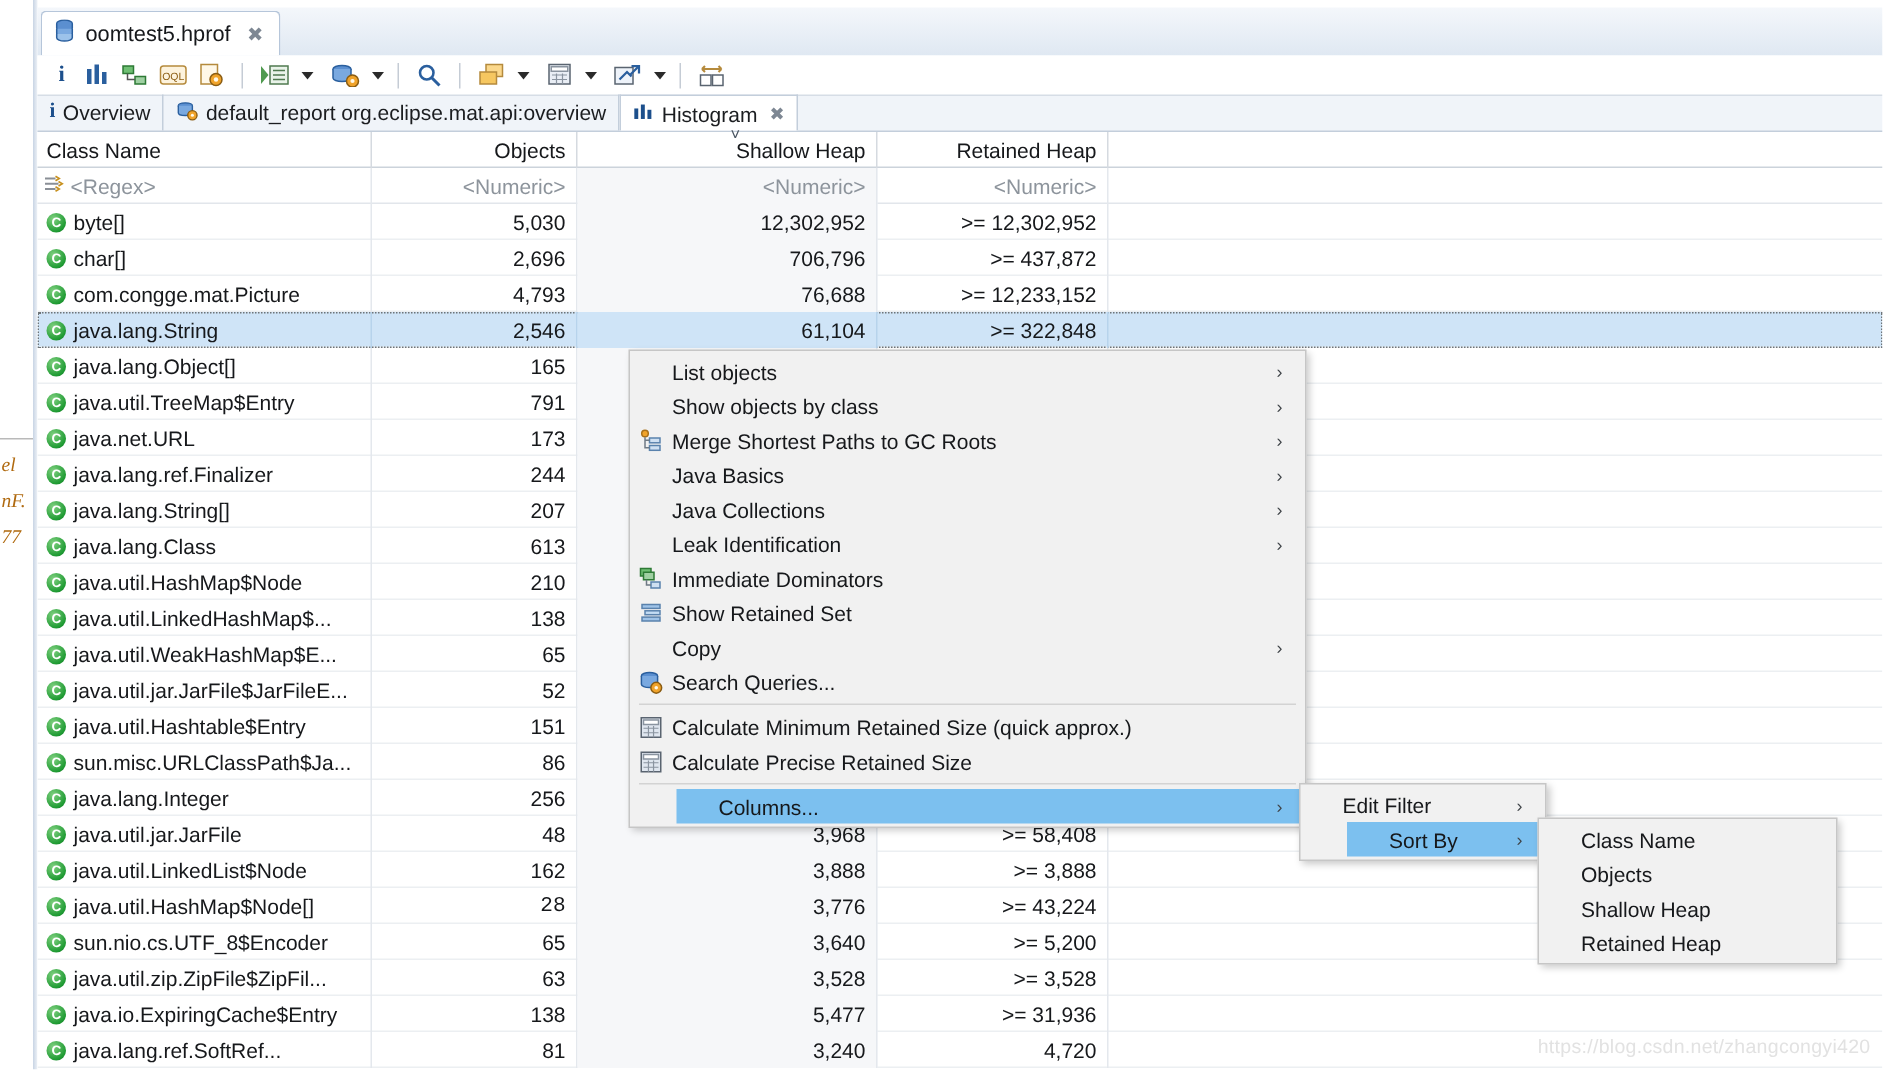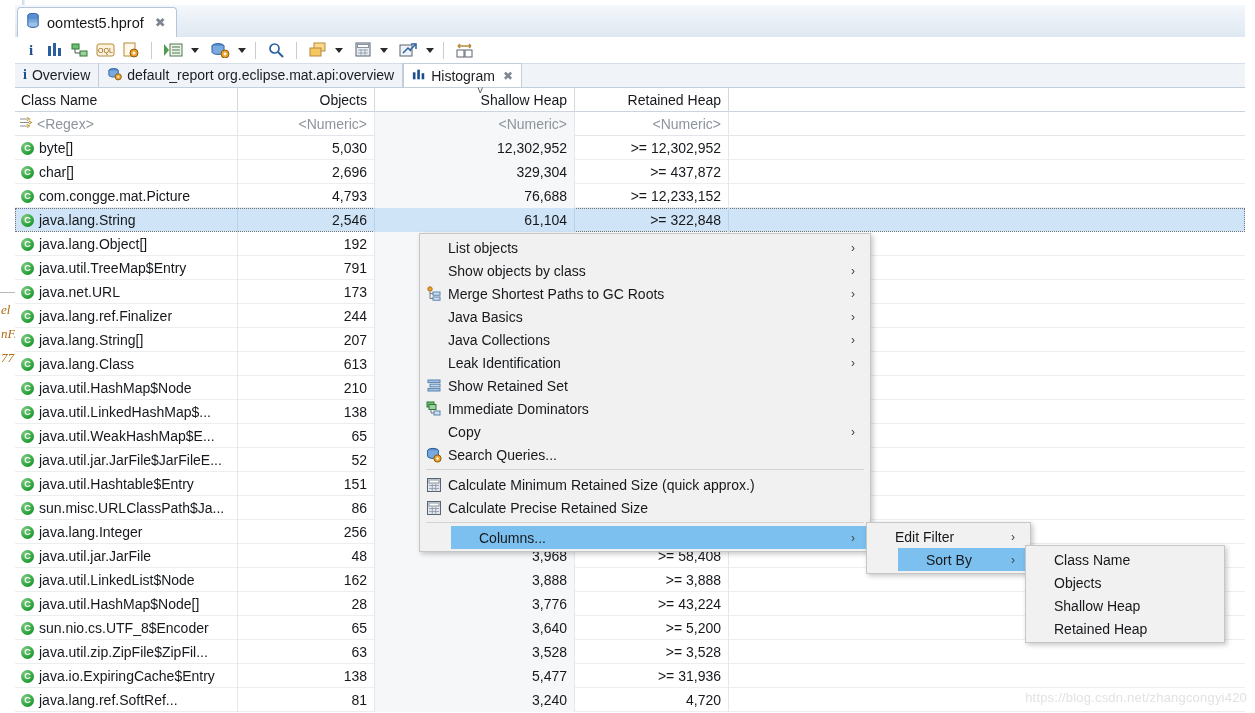--- a/index.html
+++ b/index.html
@@ -15,21 +15,21 @@
   .gutter { position: absolute; left: 0; top: 0; width: 22px; height: 713px; background: #ffffff; }
   .gutter-line { position:absolute; left:0; width:22px; height:1px; background:#b9b9b9; }
   .gutter-txt {
     position: absolute; left: 1px; font-style: italic; color: #b06a10;
     font-size: 13px; font-family: "Liberation Serif", serif; white-space: nowrap;
   }
   .gutter-rule { position:absolute; left:22px; top:0; width:3px; height:713px;
                  background: linear-gradient(to right,#c8d4e4,#eef2f7); }
 
   
-  .frame { position: absolute; left: 15px; top: 5px; width: 1010px; height: 708px; padding-left: 32px; }
+  .frame { position: absolute; left: 25px; top: 5px; width: 1010px; height: 708px; padding-left: 32px; }
 
   
   .doc-tabbar { position:absolute; left:0; top:0; width:1230px; height:32px;
                 background: linear-gradient(to bottom,#f4f7fb,#dfe8f2); }
   .doc-tab {
     position:absolute; left:2px; top:2px; height:30px; padding:0 10px 0 8px;
     background:#ffffff; border:1px solid #b6c6da; border-bottom:none;
     border-radius:4px 4px 0 0; display:flex; align-items:center; gap:7px;
   }
   .doc-tab .label { font-size:14.5px; color:#16181b; }
@@ -299,21 +299,21 @@
             <div class="cell num shaded" style="left: 360px; width: 200px;">12,302,952</div>
             <div class="cell num" style="left: 560px; width: 154px;">&gt;= 12,302,952</div>
             <div class="cell last" style="left: 714px; width: 516px; border-right: none;"></div>
           </div>
           <div class="row">
             <div class="cell name" style="left: 0px; width: 223px;">
               <span class="cls-ico">C</span>
               <span>char[]</span>
             </div>
             <div class="cell num" style="left: 223px; width: 137px;">2,696</div>
-            <div class="cell num shaded" style="left: 360px; width: 200px;">329,304</div>
+            <div class="cell num shaded" style="left: 360px; width: 200px;">706,796</div>
             <div class="cell num" style="left: 560px; width: 154px;">&gt;= 437,872</div>
             <div class="cell last" style="left: 714px; width: 516px; border-right: none;"></div>
           </div>
           <div class="row">
             <div class="cell name" style="left: 0px; width: 223px;">
               <span class="cls-ico">C</span>
               <span>com.congge.mat.Picture</span>
             </div>
             <div class="cell num" style="left: 223px; width: 137px;">4,793</div>
             <div class="cell num shaded" style="left: 360px; width: 200px;">76,688</div>
@@ -328,21 +328,21 @@
             <div class="cell num" style="left: 223px; width: 137px;">2,546</div>
             <div class="cell num shaded" style="left: 360px; width: 200px;">61,104</div>
             <div class="cell num" style="left: 560px; width: 154px;">&gt;= 322,848</div>
             <div class="cell last" style="left: 714px; width: 516px; border-right: none;"></div>
           </div>
           <div class="row">
             <div class="cell name" style="left: 0px; width: 223px;">
               <span class="cls-ico">C</span>
               <span>java.lang.Object[]</span>
             </div>
-            <div class="cell num" style="left: 223px; width: 137px;">192</div>
+            <div class="cell num" style="left: 223px; width: 137px;">165</div>
             <div class="cell num shaded" style="left: 360px; width: 200px;"></div>
             <div class="cell num" style="left: 560px; width: 154px;"></div>
             <div class="cell last" style="left: 714px; width: 516px; border-right: none;"></div>
           </div>
           <div class="row">
             <div class="cell name" style="left: 0px; width: 223px;">
               <span class="cls-ico">C</span>
               <span>java.util.TreeMap$Entry</span>
             </div>
             <div class="cell num" style="left: 223px; width: 137px;">791</div>
@@ -478,21 +478,21 @@
             <div class="cell num" style="left: 223px; width: 137px;">162</div>
             <div class="cell num shaded" style="left: 360px; width: 200px;">3,888</div>
             <div class="cell num" style="left: 560px; width: 154px;">&gt;= 3,888</div>
             <div class="cell last" style="left: 714px; width: 516px; border-right: none;"></div>
           </div>
           <div class="row">
             <div class="cell name" style="left: 0px; width: 223px;">
               <span class="cls-ico">C</span>
               <span>java.util.HashMap$Node[]</span>
             </div>
-            <div class="cell num" style="left: 223px; width: 137px;">28</div>
+            <div class="cell num" style="left: 223px; width: 137px; font-family: Liberation Mono, monospace;">28</div>
             <div class="cell num shaded" style="left: 360px; width: 200px;">3,776</div>
             <div class="cell num" style="left: 560px; width: 154px;">&gt;= 43,224</div>
             <div class="cell last" style="left: 714px; width: 516px; border-right: none;"></div>
           </div>
           <div class="row">
             <div class="cell name" style="left: 0px; width: 223px;">
               <span class="cls-ico">C</span>
               <span>sun.nio.cs.UTF_8$Encoder</span>
             </div>
             <div class="cell num" style="left: 223px; width: 137px;">65</div>
@@ -568,38 +568,38 @@
         <span class="arrow">›</span>
       </div>
       <div class="mi">
         <span class="ic"></span>
         <span class="tx">Leak Identification</span>
         <span class="arrow">›</span>
       </div>
       <div class="mi">
         <span class="ic">
           <svg width="16" height="16" viewBox="0 0 16 16">
-            <rect x="2" y="2" width="12" height="2.6" fill="#9fc3e8" stroke="#5a82ad"></rect>
-            <rect x="4" y="6.2" width="10" height="2.6" fill="#c3dcf4" stroke="#5a82ad"></rect>
-            <rect x="2" y="10.4" width="12" height="2.6" fill="#9fc3e8" stroke="#5a82ad"></rect>
-          </svg>
-        </span>
-        <span class="tx">Show Retained Set</span>
-        <span class="arrow"></span>
-      </div>
-      <div class="mi">
-        <span class="ic">
-          <svg width="16" height="16" viewBox="0 0 16 16">
             <rect x="1" y="1" width="7" height="5" fill="#6fbf73" stroke="#2d7a35"></rect>
             <rect x="3" y="3.5" width="7" height="5" fill="#9fd0a2" stroke="#2d7a35"></rect>
             <rect x="8" y="10" width="6" height="4" fill="#cfe0f2" stroke="#5a82ad"></rect>
             <path d="M5 8.5v3.5h3" stroke="#6f7a85" fill="none"></path>
           </svg>
         </span>
         <span class="tx">Immediate Dominators</span>
+        <span class="arrow"></span>
+      </div>
+      <div class="mi">
+        <span class="ic">
+          <svg width="16" height="16" viewBox="0 0 16 16">
+            <rect x="2" y="2" width="12" height="2.6" fill="#9fc3e8" stroke="#5a82ad"></rect>
+            <rect x="4" y="6.2" width="10" height="2.6" fill="#c3dcf4" stroke="#5a82ad"></rect>
+            <rect x="2" y="10.4" width="12" height="2.6" fill="#9fc3e8" stroke="#5a82ad"></rect>
+          </svg>
+        </span>
+        <span class="tx">Show Retained Set</span>
         <span class="arrow"></span>
       </div>
       <div class="mi">
         <span class="ic"></span>
         <span class="tx">Copy</span>
         <span class="arrow">›</span>
       </div>
       <div class="mi">
         <span class="ic">
           <svg width="16" height="16" viewBox="0 0 16 16">

